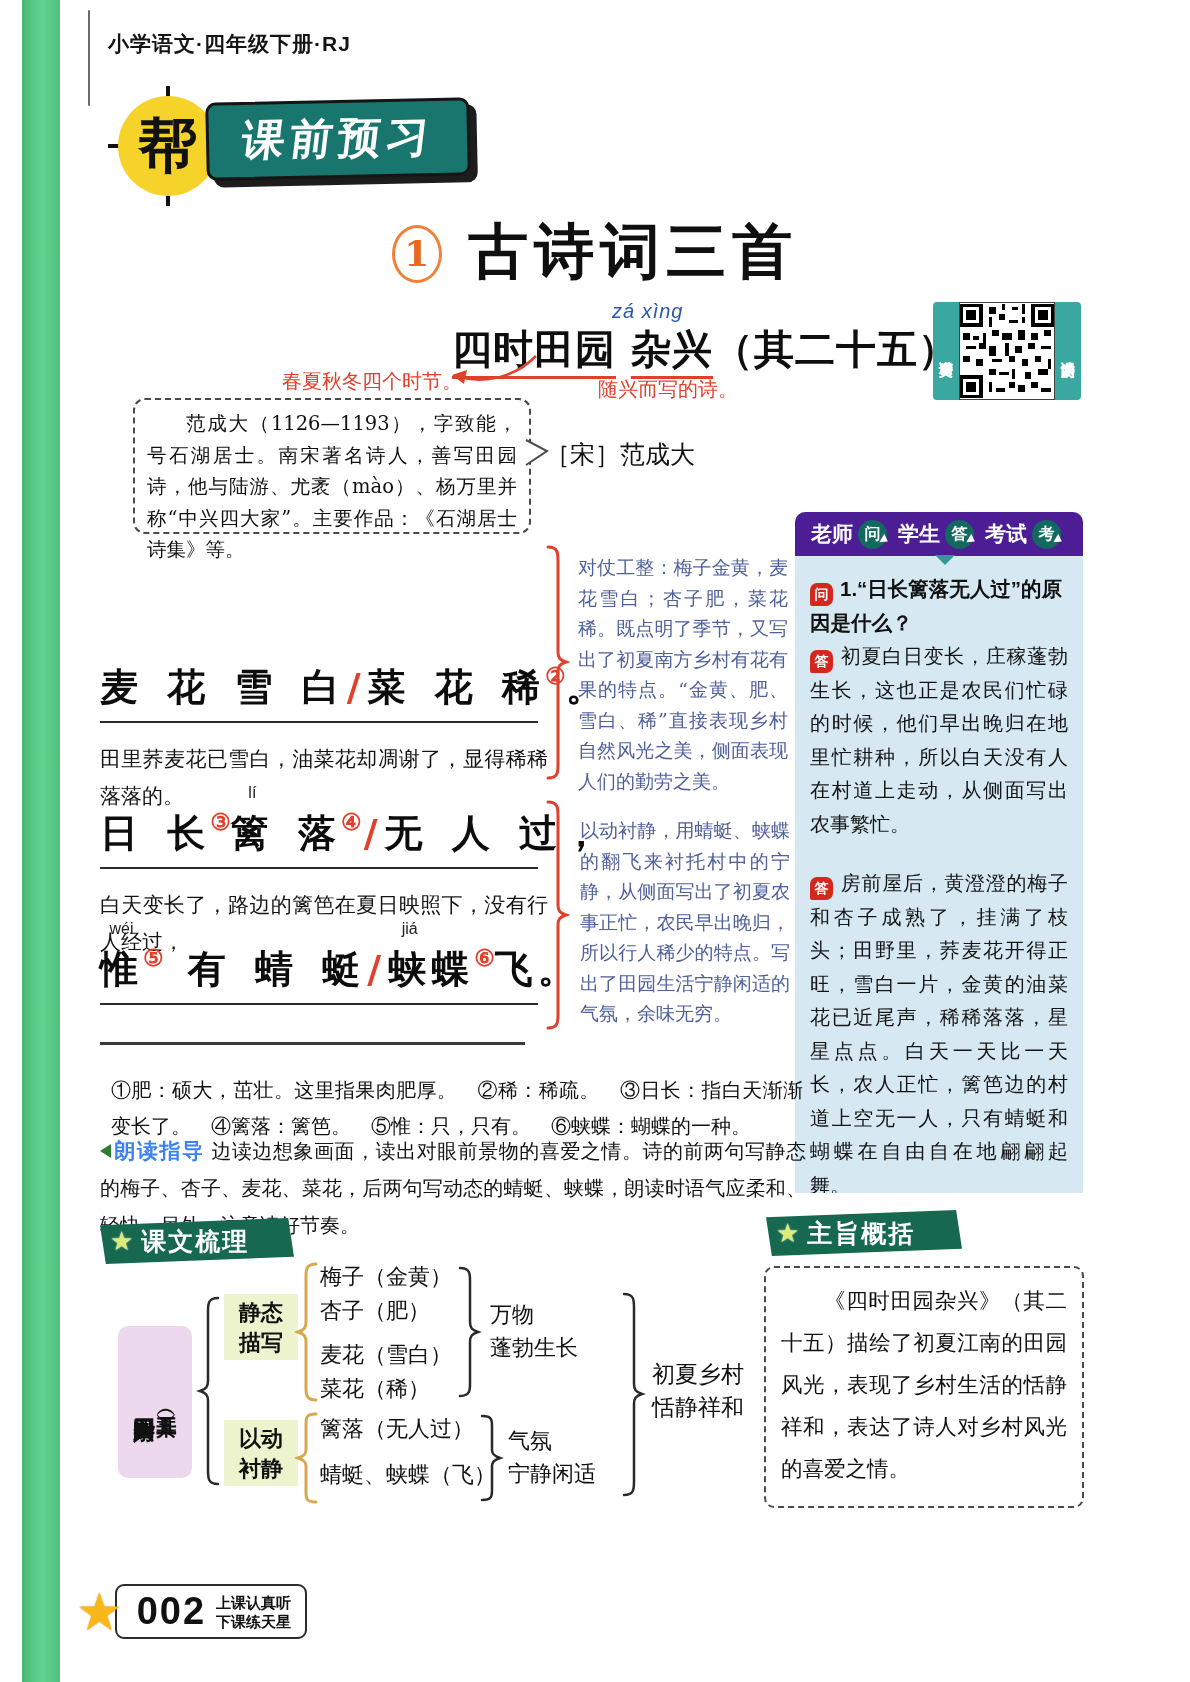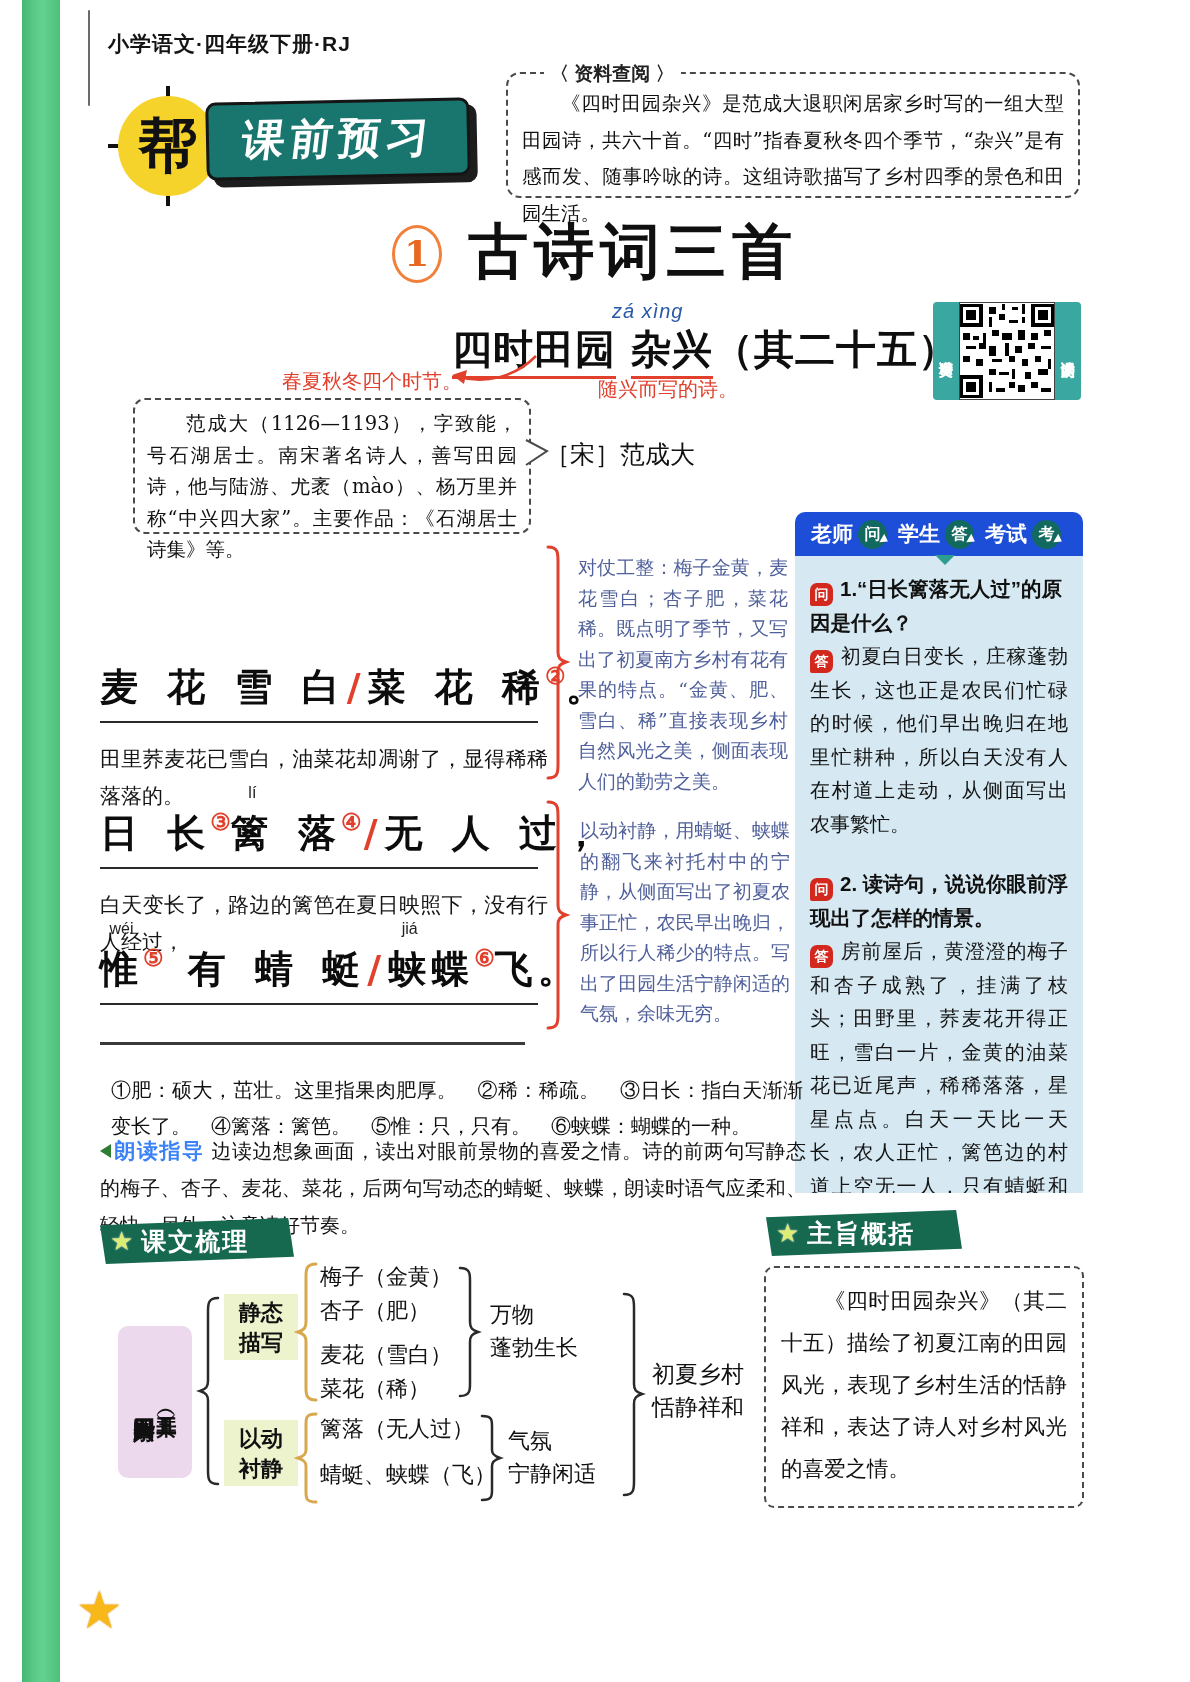--- a/index.html
+++ b/index.html
@@ -81,21 +81,21 @@
 
   
   .bsvg{position:absolute;}
   .side-note{position:absolute;width:210px;font-size:19px;line-height:30.5px;color:#50609a;
     font-family:"DejaVu Serif",serif;text-align:justify;}
   .sn1{left:578px;top:552px;}
   .sn2{left:580px;top:815px;}
 
   
   .qa{position:absolute;left:795px;top:512px;width:288px;height:681px;}
-  .qa-header{position:relative;height:44px;background:#1d4ed8;border-radius:10px 10px 0 0;
+  .qa-header{position:relative;height:44px;background:#4c1d95;border-radius:10px 10px 0 0;
     display:flex;align-items:center;justify-content:center;gap:5px;color:#fff;font-weight:900;font-size:21px;}
   .qa-header::after{content:"";position:absolute;left:140px;bottom:-9px;border:10px solid transparent;border-top-color:#2f9c92;border-bottom:none;}
   .hcirc{position:relative;width:29px;height:29px;border-radius:50%;background:#11695f;color:#fff;
     display:inline-flex;align-items:center;justify-content:center;font-size:16px;font-weight:bold;margin-right:6px;}
   .hcirc::after{content:"";position:absolute;right:-6px;bottom:3px;border:5px solid transparent;
     border-left:7px solid #ffffff;transform:rotate(30deg);}
   .qa-body{height:637px;background:#d6e9f2;padding:16px 15px 0 15px;box-sizing:border-box;overflow:hidden;}
   .q-icon{display:inline-flex;align-items:center;justify-content:center;width:23px;height:23px;border-radius:7px 7px 7px 2px;
     background:#d3281e;color:#fff;font-size:14px;font-weight:bold;margin-right:7px;vertical-align:-3px;}
   .q-text{font-size:20.5px;font-weight:bold;line-height:34px;color:#111;}
@@ -162,24 +162,20 @@
     <div class="tick w"></div>
     <div class="tick e"></div>
     <div class="badge-circle">
       <span class="badge-char">帮</span>
     </div>
   </div>
   <div class="preview-banner">
     <span>课前预习</span>
   </div>
 
-  <div class="ref-box">
-    <div class="ref-title">〈 资料查阅 〉</div>
-    <p class="ref-body">《四时田园杂兴》是范成大退职闲居家乡时写的一组大型田园诗，共六十首。“四时”指春夏秋冬四个季节，“杂兴”是有感而发、随事吟咏的诗。这组诗歌描写了乡村四季的景色和田园生活。</p>
-  </div>
 
   <div class="lesson-row">
     <span class="lesson-num">1</span>
     <span class="lesson-title">古诗词三首</span>
   </div>
 
   <div class="pm-pinyin">zá xìng</div>
   <div class="pm-title">
     <span class="u">四时田园</span><span> </span><span class="u">杂兴</span><span>（其二十五）</span>
   </div>
@@ -289,21 +285,20 @@
       <span class="hcirc">问</span>
       <span>学生</span>
       <span class="hcirc">答</span>
       <span>考试</span>
       <span class="hcirc">考</span>
     </div>
     <div class="qa-body">
       <div class="q-text"><span class="q-icon">问</span><span>1.“日长篱落无人过”的原因是什么？</span></div>
       <div class="a-text"><span class="q-icon">答</span><span>初夏白日变长，庄稼蓬勃生长，这也正是农民们忙碌的时候，他们早出晚归在地里忙耕种，所以白天没有人在村道上走动，从侧面写出农事繁忙。</span></div>
       <div class="qa-gap"></div>
-      <div class="q-text"><span class="q-icon">问</span><span>2. 读诗句，说说你眼前浮现出了怎样的情景。</span></div>
       <div class="a-text"><span class="q-icon">答</span><span>房前屋后，黄澄澄的梅子和杏子成熟了，挂满了枝头；田野里，荞麦花开得正旺，雪白一片，金黄的油菜花已近尾声，稀稀落落，星星点点。白天一天比一天长，农人正忙，篱笆边的村道上空无一人，只有蜻蜓和蝴蝶在自由自在地翩翩起舞。</span></div>
     </div>
   </div>
 
   <p class="footnotes">①肥：硕大，茁壮。这里指果肉肥厚。　②稀：稀疏。　③日长：指白天渐渐变长了。　④篱落：篱笆。　⑤惟：只，只有。　⑥蛱蝶：蝴蝶的一种。</p>
   <p class="guide">
     <span class="spk"></span><b>朗读指导</b>
     <span>边读边想象画面，读出对眼前景物的喜爱之情。诗的前两句写静态的梅子、杏子、麦花、菜花，后两句写动态的蜻蜓、蛱蝶，朗读时语气应柔和、轻快。另外，注意读好节奏。</span>
   </p>
 
@@ -368,15 +363,22 @@
   <div class="g-banner banner-zhugai">
     <span class="star">★</span>
     <span class="txt">主旨概括</span>
   </div>
   <div class="summary-box">
     <p>《四时田园杂兴》（其二十五）描绘了初夏江南的田园风光，表现了乡村生活的恬静祥和，表达了诗人对乡村风光的喜爱之情。</p>
   </div>
 
   <div class="footer">
     <span class="f-star">★</span>
+    <div class="f-box">
+      <span class="f-page">002</span>
+      <span class="f-slogan">
+        <span>上课认真听</span>
+        <span>下课练天星</span>
+      </span>
+    </div>
   </div>
 
 </div>
 
 </body></html>

